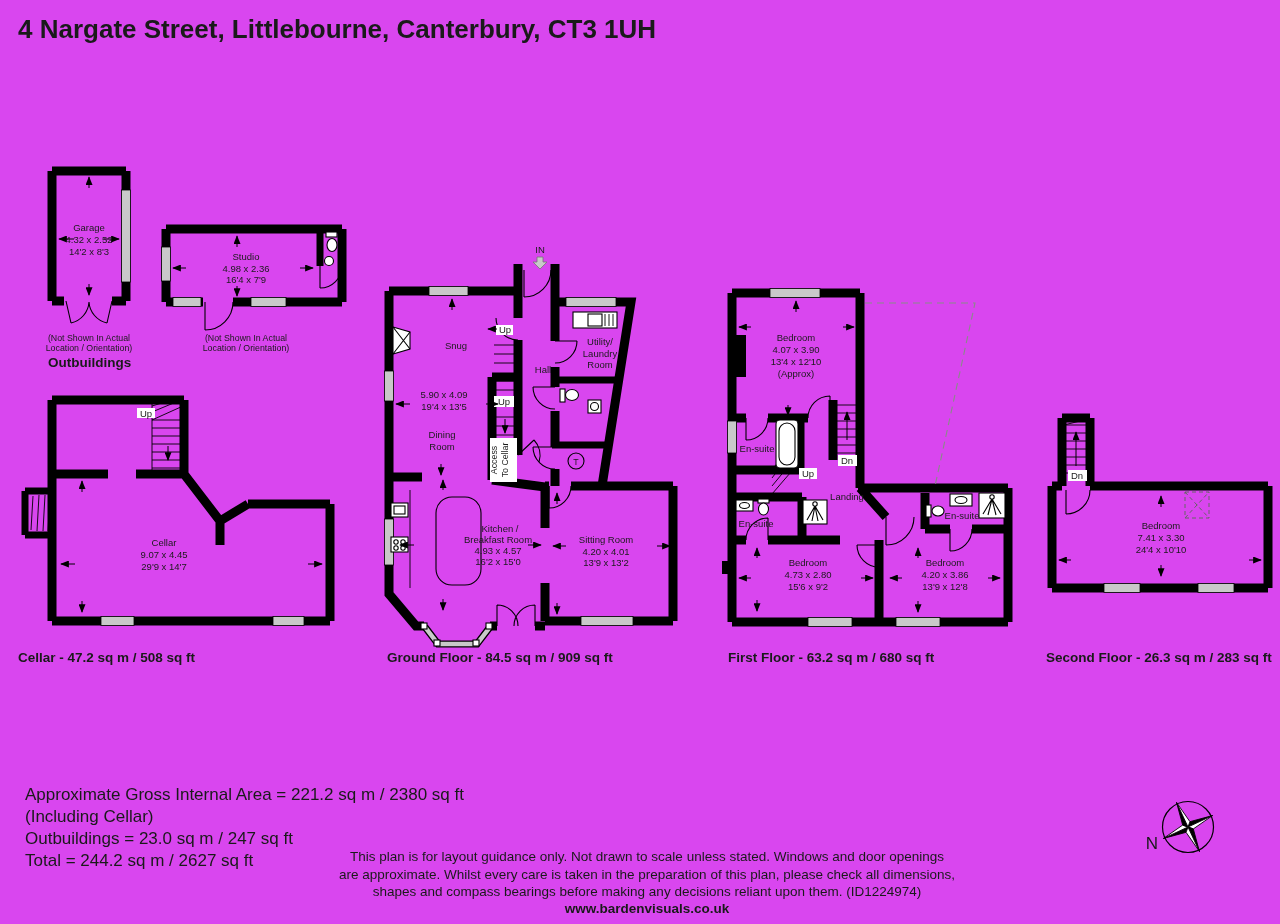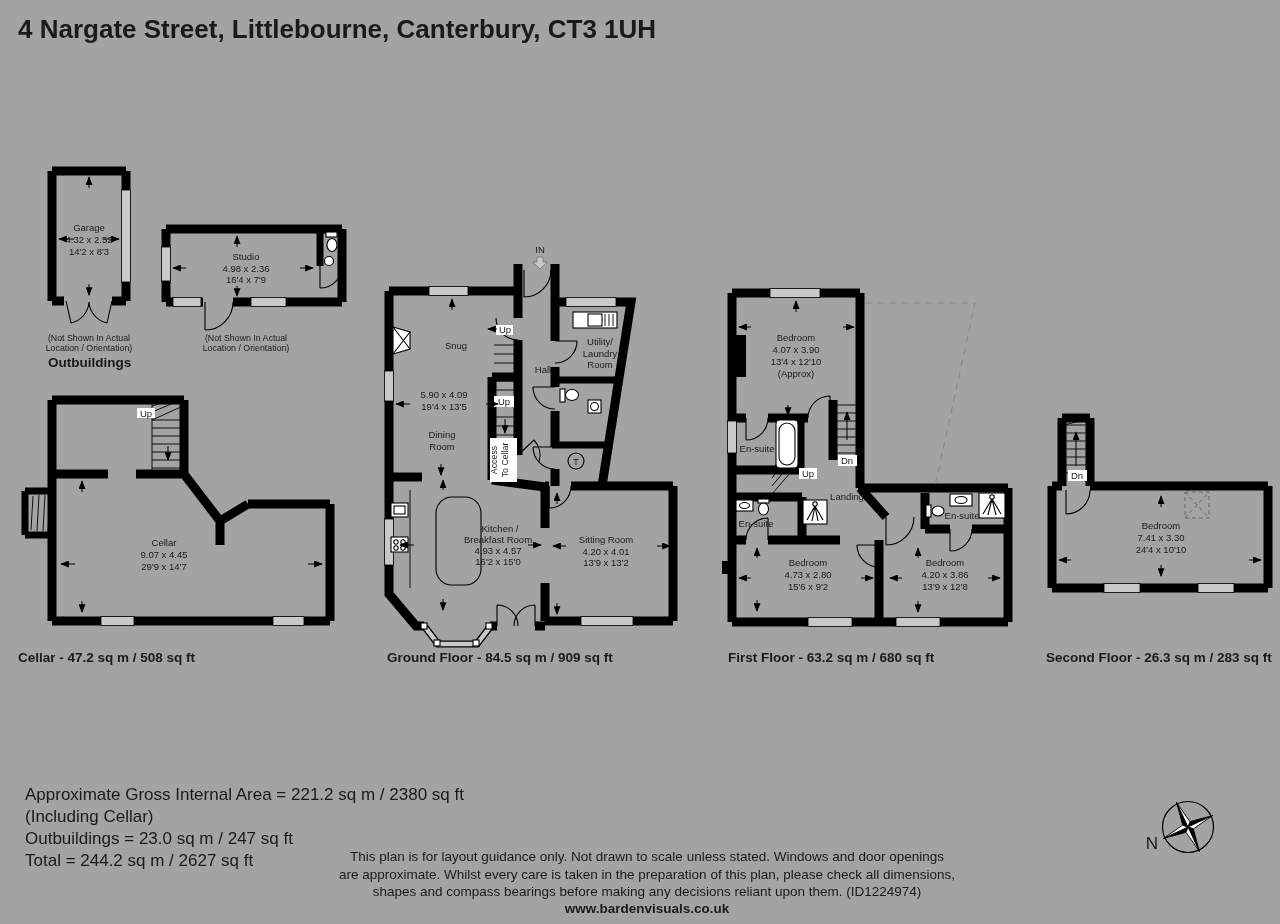--- a/index.html
+++ b/index.html
@@ -1,16 +1,16 @@
 <!DOCTYPE html>
 <html><head>
 <meta charset="utf-8">
 <style>
   html,body{margin:0;padding:0;background:#fff;}
-  #page{position:relative;width:1280px;height:924px;background:#a3a3a3;overflow:hidden;}
+  #page{position:relative;width:1280px;height:924px;background:#d946ef;overflow:hidden;}
   svg{position:absolute;left:0;top:0;}
   text{font-family:"Liberation Sans","DejaVu Sans",sans-serif;fill:#1a1a1a;}
   .wall{stroke:#000;stroke-width:9;fill:none;stroke-linejoin:miter;}
   .wall7{stroke:#000;stroke-width:7;fill:none;}
   .thin{stroke:#000;stroke-width:1.1;fill:none;}
   .fix{stroke:#000;stroke-width:1.1;fill:#fff;}
   .tread{stroke:#000;stroke-width:.9;fill:none;}
   .win{fill:#c9c9c9;stroke:#000;stroke-width:.8;}
   .dim{stroke:#000;stroke-width:1;fill:none;}
   .dash{stroke:#8a8a8a;stroke-width:1.1;fill:none;stroke-dasharray:7 5;}

